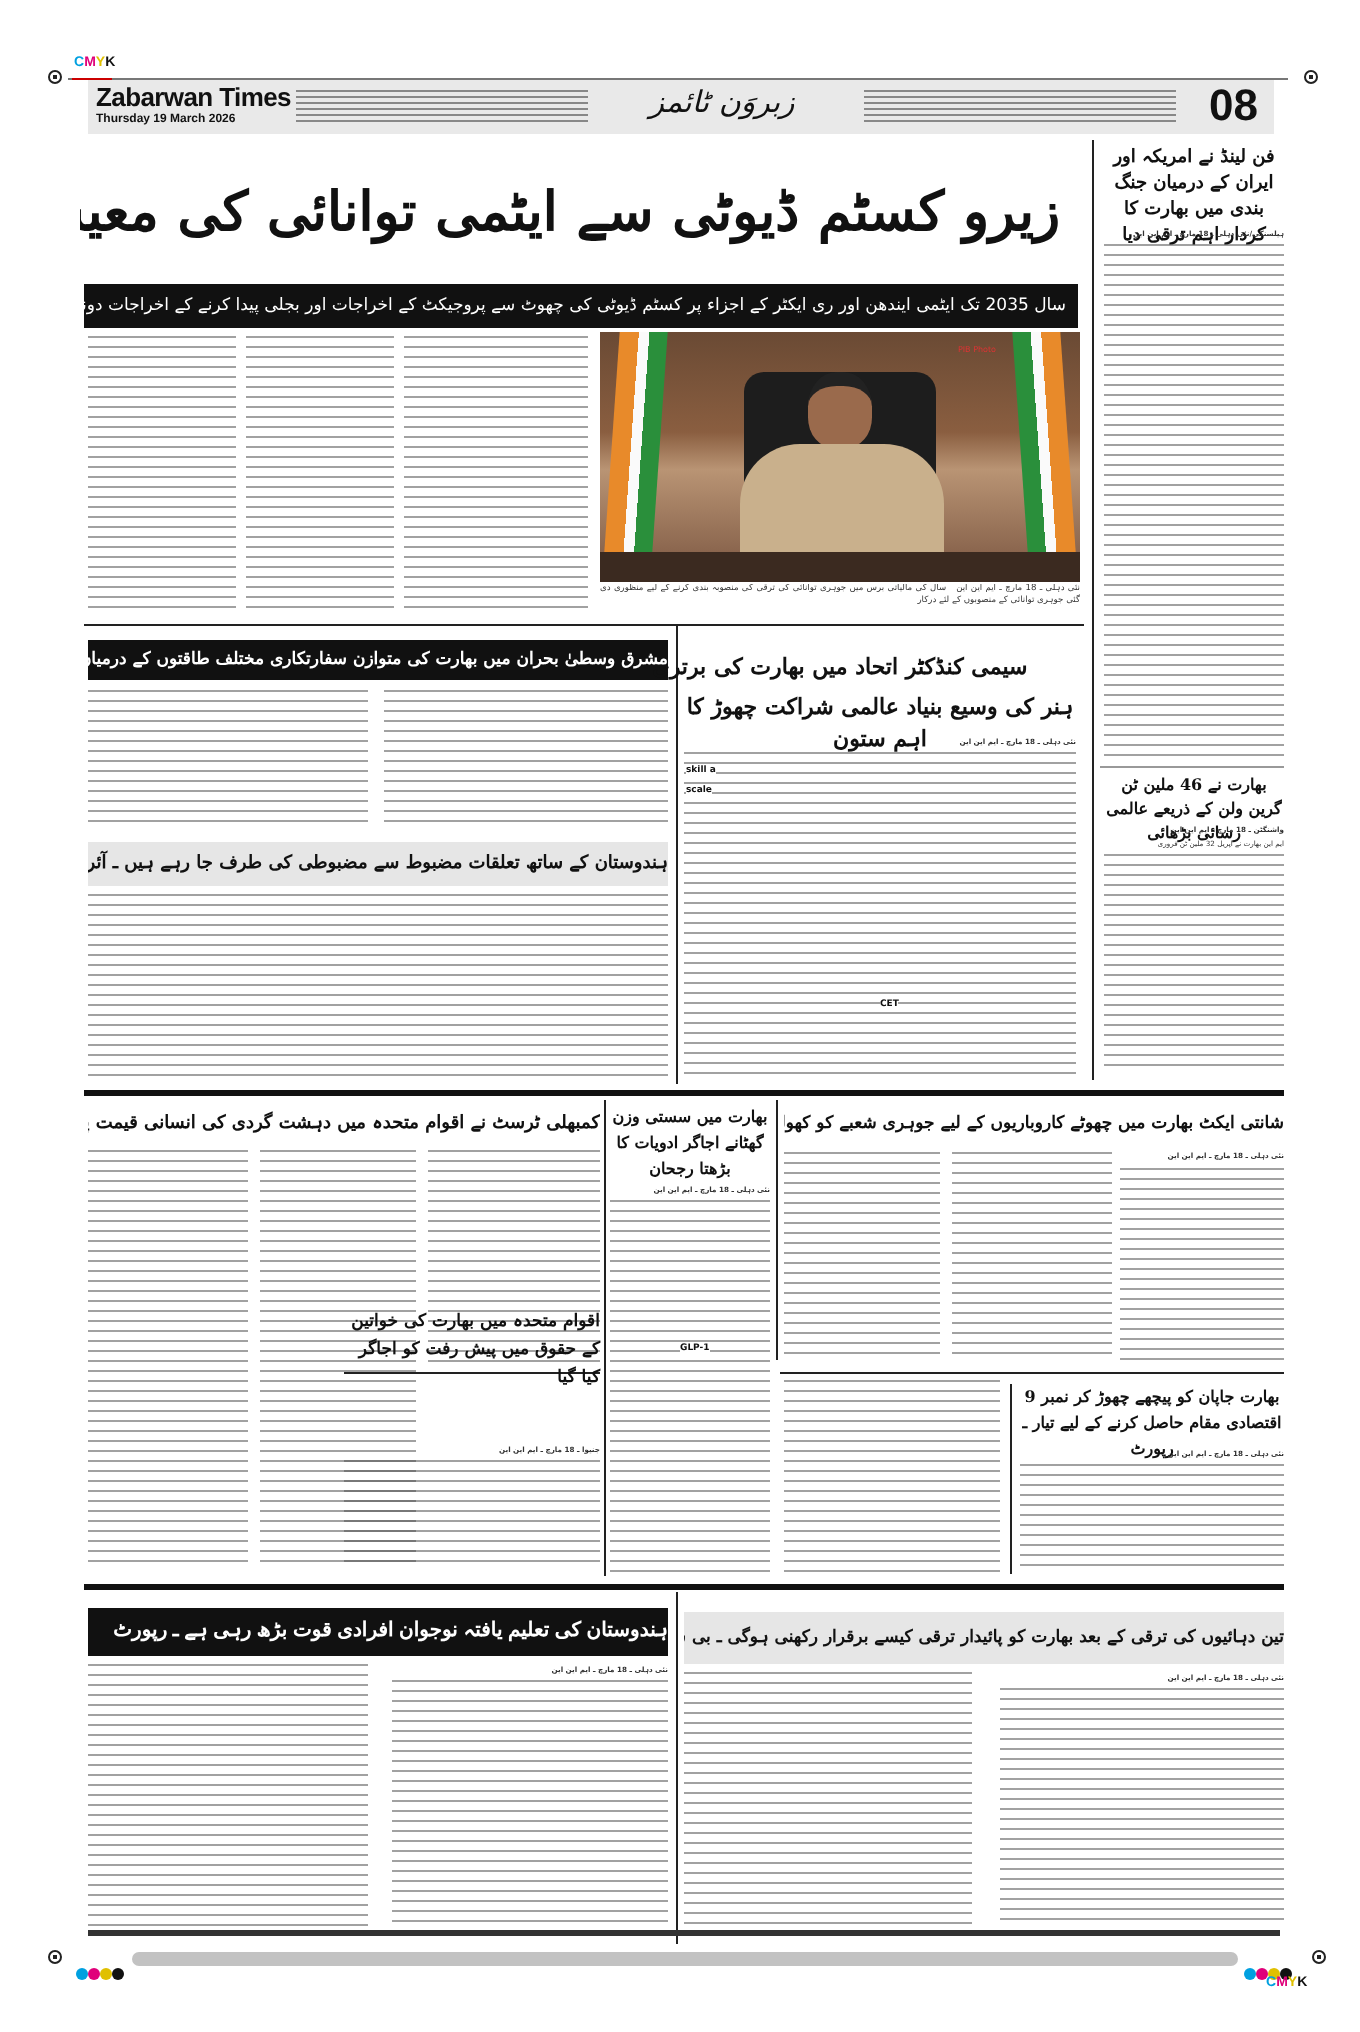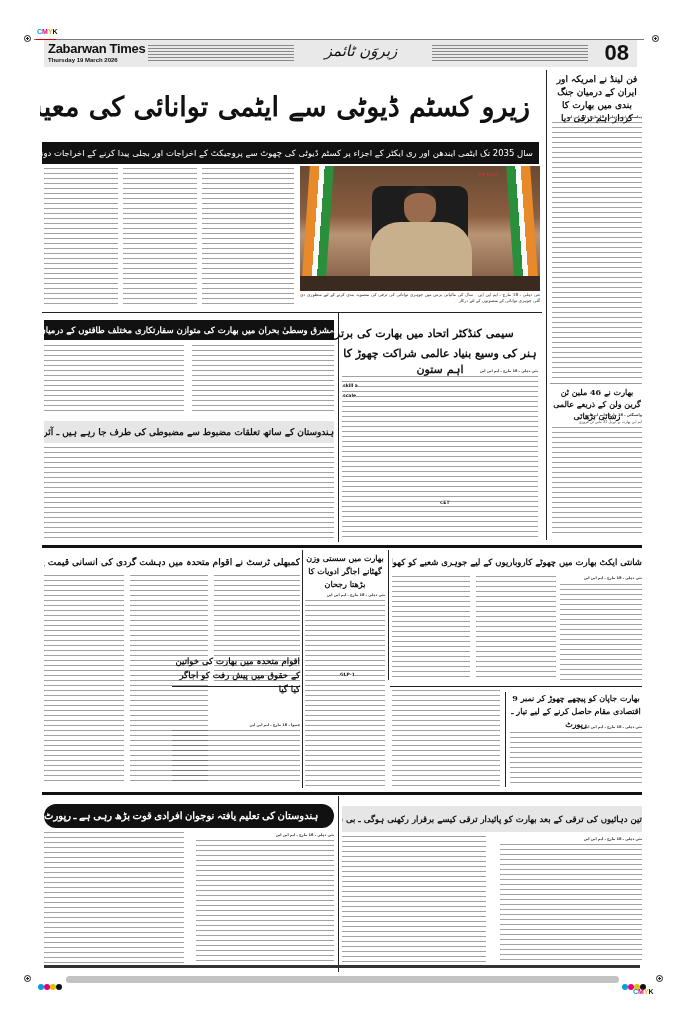--- a/index.html
+++ b/index.html
@@ -130,21 +130,21 @@
 
 <div class="abs rule-h" style="left:390px;top:686px;width:252px;"></div>
 <div class="abs filler" style="left:392px;top:690px;width:108px;height:96px;"></div>
 <div class="abs rule-v" style="left:505px;top:692px;height:95px;"></div>
 <div class="abs sub-head urdu" style="left:510px;top:692px;width:132px;font-size:8px;line-height:13px;">بھارت جاپان کو پیچھے چھوڑ کر نمبر 9 اقتصادی مقام حاصل کرنے کے لیے تیار ـ رپورٹ</div>
 <div class="abs urdu body-text" style="left:510px;top:724px;width:132px;height:7px;font-weight:bold;">نئی دہلی ـ 18 مارچ ـ ایم این این</div>
 <div class="abs filler" style="left:510px;top:732px;width:132px;height:54px;"></div>
 
 <div class="abs" style="left:42px;top:792px;width:600px;height:3px;background:#111;"></div>
 
-<div class="abs black-bar urdu" style="left:44px;top:804px;width:290px;height:24px;font-size:10px;line-height:24px;text-align:left;white-space:nowrap;overflow:hidden;font-family:Liberation Serif, serif;font-weight:bold;border-radius:12px;">
+<div class="abs black-bar urdu" style="left:44px;top:804px;width:290px;height:24px;font-size:10px;line-height:24px;text-align:right;white-space:nowrap;overflow:hidden;font-family:Liberation Sans, sans-serif;font-weight:bold;">
   <span>ہندوستان کی تعلیم یافتہ نوجوان افرادی قوت بڑھ رہی ہے ـ رپورٹ</span>
 </div>
 <div class="abs urdu body-text" style="left:196px;top:832px;width:138px;height:7px;font-weight:bold;">نئی دہلی ـ 18 مارچ ـ ایم این این</div>
 <div class="abs filler" style="left:44px;top:832px;width:140px;height:132px;"></div>
 <div class="abs filler" style="left:196px;top:840px;width:138px;height:124px;"></div>
 
 <div class="abs rule-v" style="left:338px;top:796px;height:176px;"></div>
 <div class="abs grey-box" style="left:342px;top:806px;width:300px;height:26px;"></div>
 <div class="abs headline urdu" style="left:342px;top:806px;width:300px;height:26px;font-size:8.5px;line-height:26px;white-space:nowrap;overflow:hidden;">تین دہائیوں کی ترقی کے بعد بھارت کو پائیدار ترقی کیسے برقرار رکھنی ہوگی ـ بی سی جی رپورٹ</div>
 <div class="abs urdu body-text" style="left:500px;top:836px;width:142px;height:7px;font-weight:bold;">نئی دہلی ـ 18 مارچ ـ ایم این این</div>

